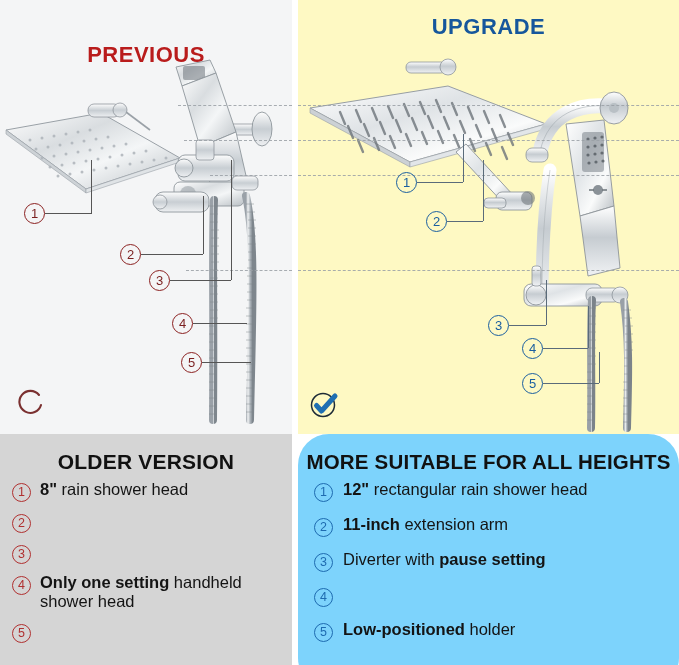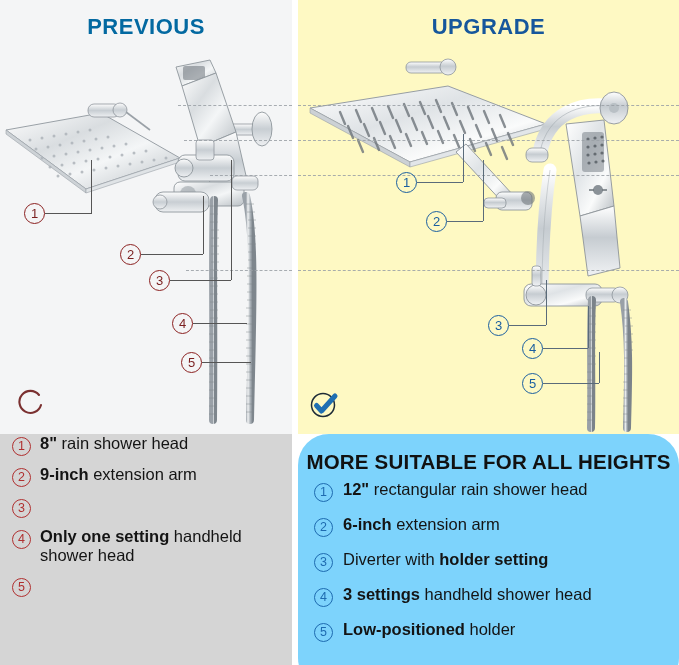--- a/index.html
+++ b/index.html
@@ -6,21 +6,21 @@
   body{font-family:"Liberation Sans",sans-serif;}
 
   .sheet{position:relative;width:679px;height:665px;overflow:hidden;background:#ffffff;}
 
   
   .top-left{position:absolute;left:0;top:0;width:292px;height:434px;background:#f4f5f6;}
   .top-right{position:absolute;left:298px;top:0;width:381px;height:434px;background:#fef9c3;}
 
   .col-title{position:absolute;top:14px;width:100%;text-align:center;
     font-size:22px;font-weight:bold;letter-spacing:.5px;}
-  .col-title.prev{color:#0369a1;}
+  .col-title.prev{color:#b91c1c;margin-top:28px;}
   .col-title.upg{color:#16579c;}
 
   
   .bot-left{position:absolute;left:0;top:434px;width:292px;height:231px;background:#d5d5d5;}
   .bot-right{position:absolute;left:298px;top:434px;width:381px;height:255px;background:#7dd3fc;border-radius:31px;}
 
   .panel-head{text-align:center;font-size:21px;font-weight:bold;color:#111;
     margin:16px 0 6px 0;letter-spacing:.2px;white-space:nowrap;}
   .bot-right .panel-head{font-size:20.5px;}
 
@@ -411,28 +411,28 @@
   </div>
 
   <div class="mark" style="left:306px;top:386px;">
     <svg width="36" height="36" viewBox="0 0 36 36">
       <circle cx="17" cy="19" r="11.5" fill="none" stroke="#1d2b36" stroke-width="1.5"></circle>
       <path d="M10.5 19.5 L15.5 25 L29 10" fill="none" stroke="#1f6fb2" stroke-width="5" stroke-linecap="round" stroke-linejoin="round"></path>
     </svg>
   </div>
 
   <div class="bot-left">
+    <div class="panel-head">OLDER VERSION</div>
     <ul class="spec">
       <li>
         <span class="num">1</span>
         <span class="txt"><b>8"</b><span> rain shower head</span></span>
       </li>
       <li>
         <span class="num">2</span>
-        <span class="txt"><b>9-inch</b><span> extension arm</span></span>
       </li>
       <li>
         <span class="num">3</span>
       </li>
       <li>
         <span class="num">4</span>
         <span class="txt"><b>Only one setting</b><span> handheld shower head</span></span>
       </li>
       <li>
         <span class="num">5</span>
@@ -442,29 +442,28 @@
 
   <div class="bot-right">
     <div class="panel-head">MORE SUITABLE FOR ALL HEIGHTS</div>
     <ul class="spec">
       <li>
         <span class="num">1</span>
         <span class="txt"><b>12"</b><span> rectangular rain shower head</span></span>
       </li>
       <li>
         <span class="num">2</span>
-        <span class="txt"><b>6-inch</b><span> extension arm</span></span>
+        <span class="txt"><b>11-inch</b><span> extension arm</span></span>
       </li>
       <li>
         <span class="num">3</span>
-        <span class="txt"><span>Diverter with </span><b>holder setting</b><span></span></span>
+        <span class="txt"><span>Diverter with </span><b>pause setting</b><span></span></span>
       </li>
       <li>
         <span class="num">4</span>
-        <span class="txt"><b>3 settings</b><span> handheld shower head</span></span>
       </li>
       <li>
         <span class="num">5</span>
         <span class="txt"><b>Low-positioned</b><span> holder</span></span>
       </li>
     </ul>
   </div>
 
 </div>
 

